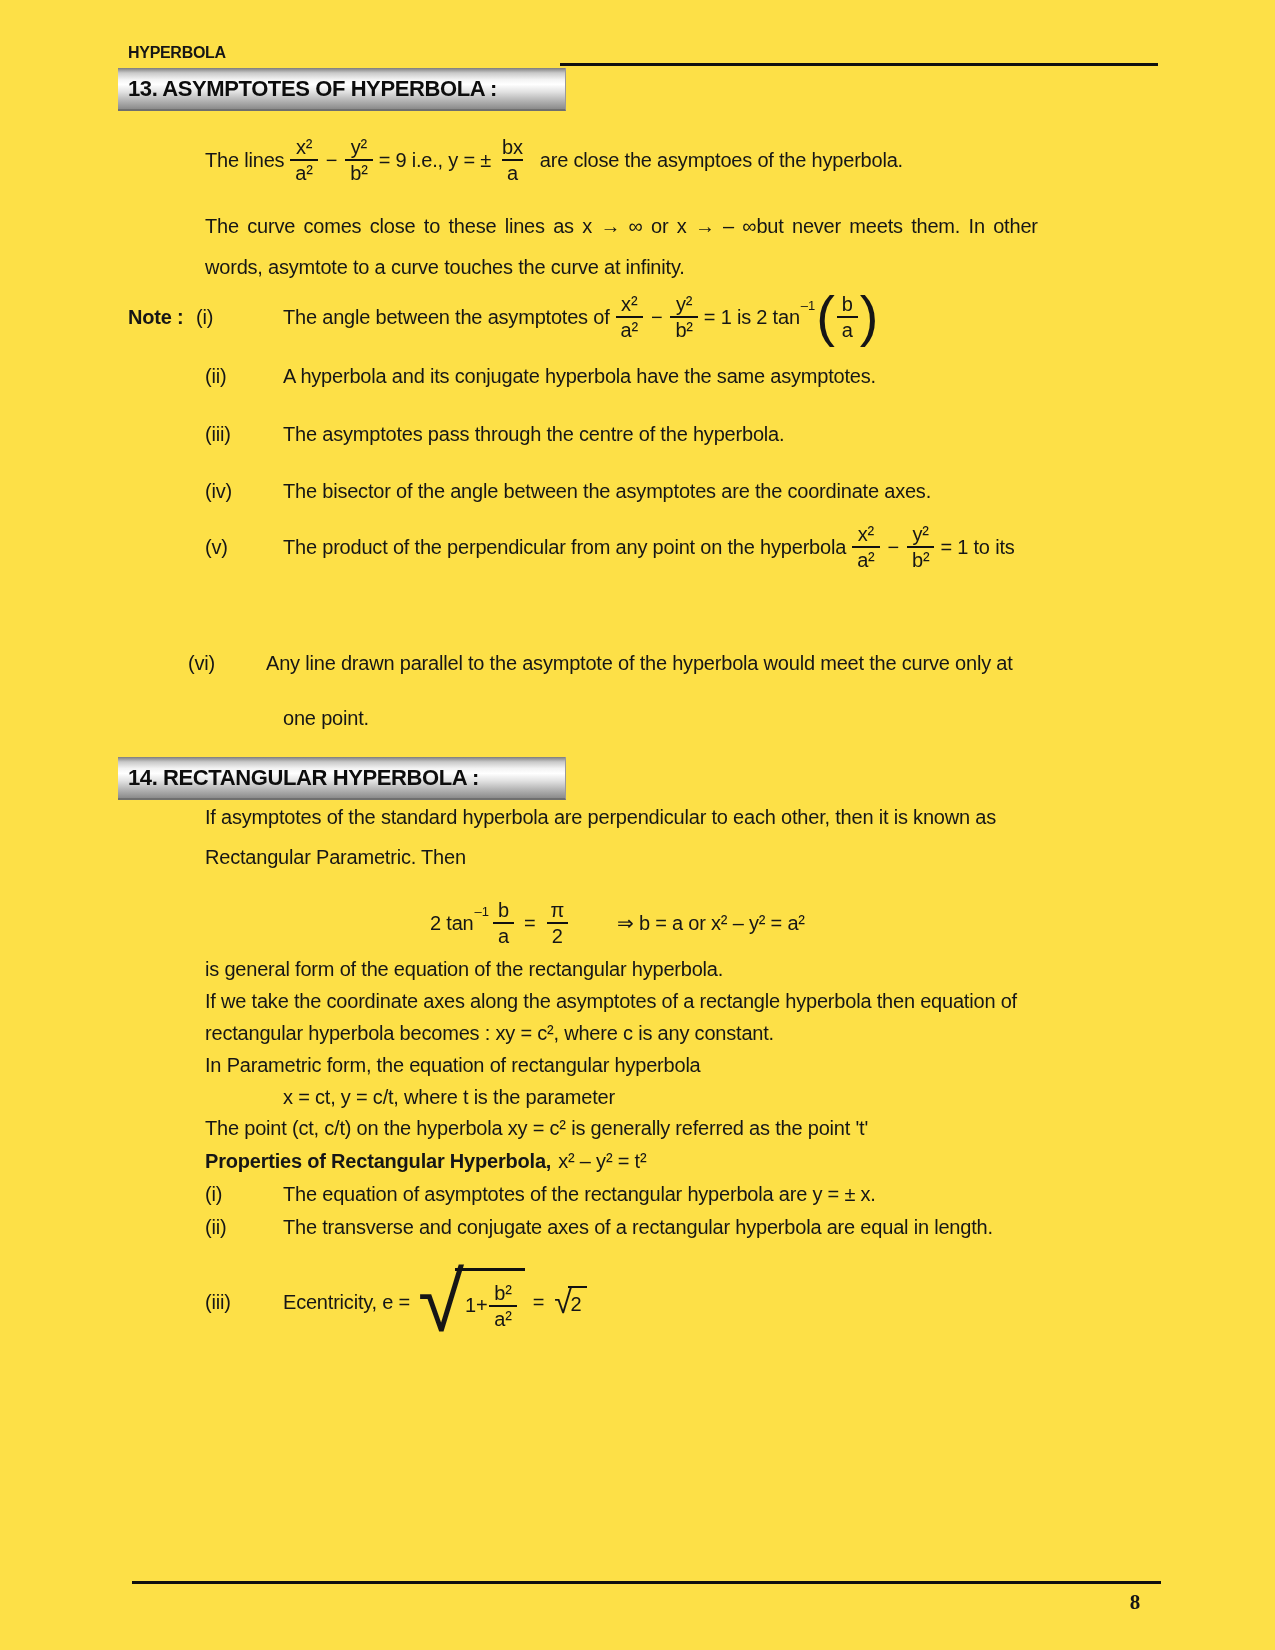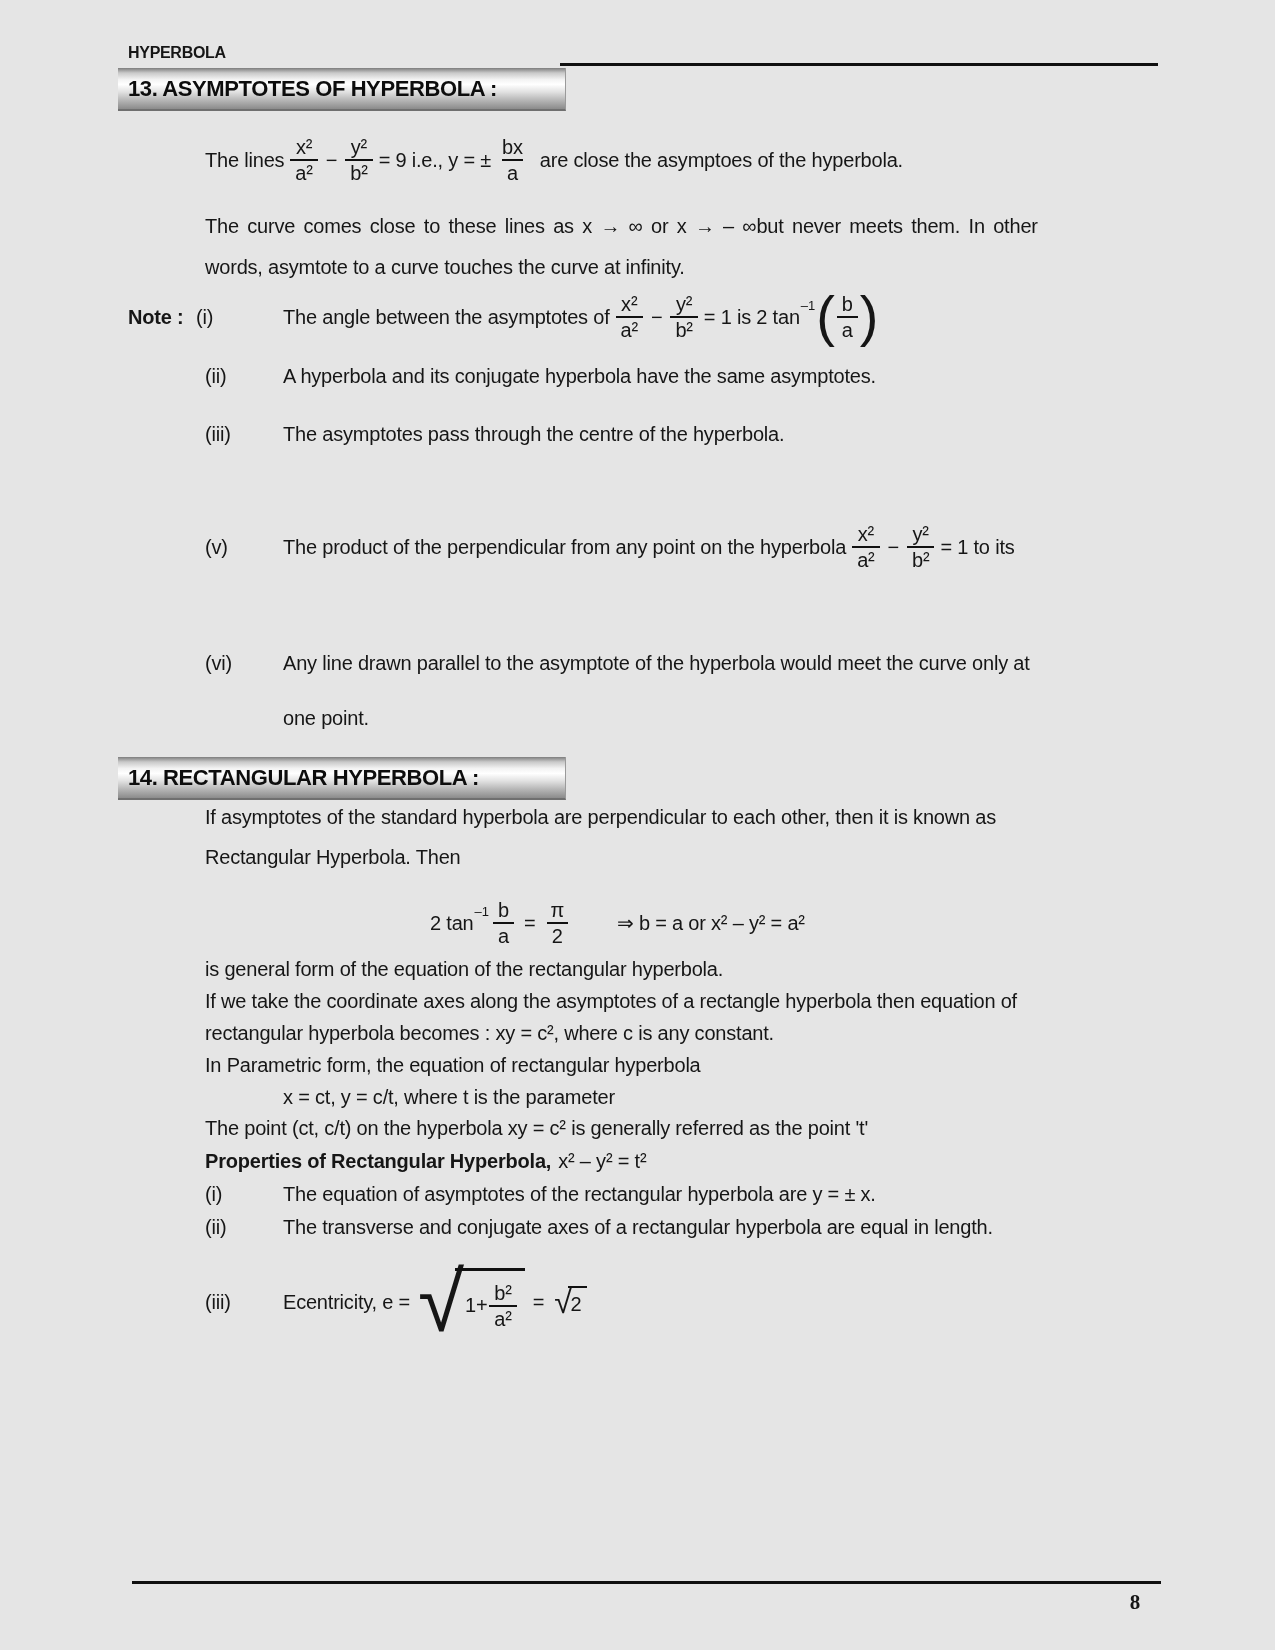--- a/index.html
+++ b/index.html
@@ -1,17 +1,17 @@
 <!DOCTYPE html>
 <html><head>
 <meta charset="utf-8">
 <style>
   html,body{margin:0;padding:0;background:#ffffff;}
   #page{
-    position:relative;width:1275px;height:1650px;background:#e5e5e5;overflow:hidden;
+    position:relative;width:1275px;height:1650px;background:#fde047;overflow:hidden;
     font-family:"Liberation Sans",sans-serif;color:#161616;font-size:20px;letter-spacing:-0.2px;
   }
   .abs{position:absolute;}
   .row{display:flex;align-items:center;white-space:nowrap;}
   .b{font-weight:bold;}
   
   .secbar{
     left:118px;width:447px;height:41px;
     background:linear-gradient(180deg,#7d7d7d 0%,#c9c9c9 12%,#f3f3f3 28%,#ffffff 40%,#e2e2e2 58%,#b3b3b3 80%,#8b8b8b 100%);
     border-bottom:2px solid #6f6f6f;border-right:1px solid #9a9a9a;
@@ -97,48 +97,52 @@
   </div>
 
   <div class="abs row" style="left:205px;top:365px;">
     <span class="it-label">(ii)</span>
     <span>A hyperbola and its conjugate hyperbola have the same asymptotes.</span>
   </div>
   <div class="abs row" style="left:205px;top:423px;">
     <span class="it-label">(iii)</span>
     <span>The asymptotes pass through the centre of the hyperbola.</span>
   </div>
+  <div class="abs row" style="left:205px;top:480px;">
+    <span class="it-label">(iv)</span>
+    <span>The bisector of the angle between the asymptotes are the coordinate axes.</span>
+  </div>
 
   <div class="abs row" style="left:205px;top:512px;height:70px;">
     <span class="it-label">(v)</span>
     <span>The product of the perpendicular from any point on the hyperbola</span>
     <span class="frac">
       <span class="num">x²</span>
       <span class="den">a²</span>
     </span>
     <span class="mminus">−</span>
     <span class="frac">
       <span class="num">y²</span>
       <span class="den">b²</span>
     </span>
     <span>= 1 to its</span>
   </div>
 
-  <div class="abs row" style="left:205px;top:652px;">
+  <div class="abs row" style="left:188px;top:652px;">
     <span class="it-label">(vi)</span>
     <span>Any line drawn parallel to the asymptote of the hyperbola would meet the curve only at</span>
   </div>
   <div class="abs" style="left:283px;top:707px;">one point.</div>
 
   <div class="abs secbar" style="top:757px;">
     <span class="title">14. RECTANGULAR HYPERBOLA :</span>
   </div>
 
   <div class="abs" style="left:205px;top:806px;">If asymptotes of the standard hyperbola are perpendicular to each other, then it is known as</div>
-  <div class="abs" style="left:205px;top:846px;">Rectangular Hyperbola. Then</div>
+  <div class="abs" style="left:205px;top:846px;">Rectangular Parametric. Then</div>
 
   <div class="abs row" style="left:430px;top:888px;height:70px;">
     <span>2  tan</span>
     <span class="sup">–1</span>
     <span class="frac" style="margin:0 4px;">
       <span class="num">b</span>
       <span class="den">a</span>
     </span>
     <span style="margin:0 6px;">=</span>
     <span class="frac" style="margin:0 4px;">

